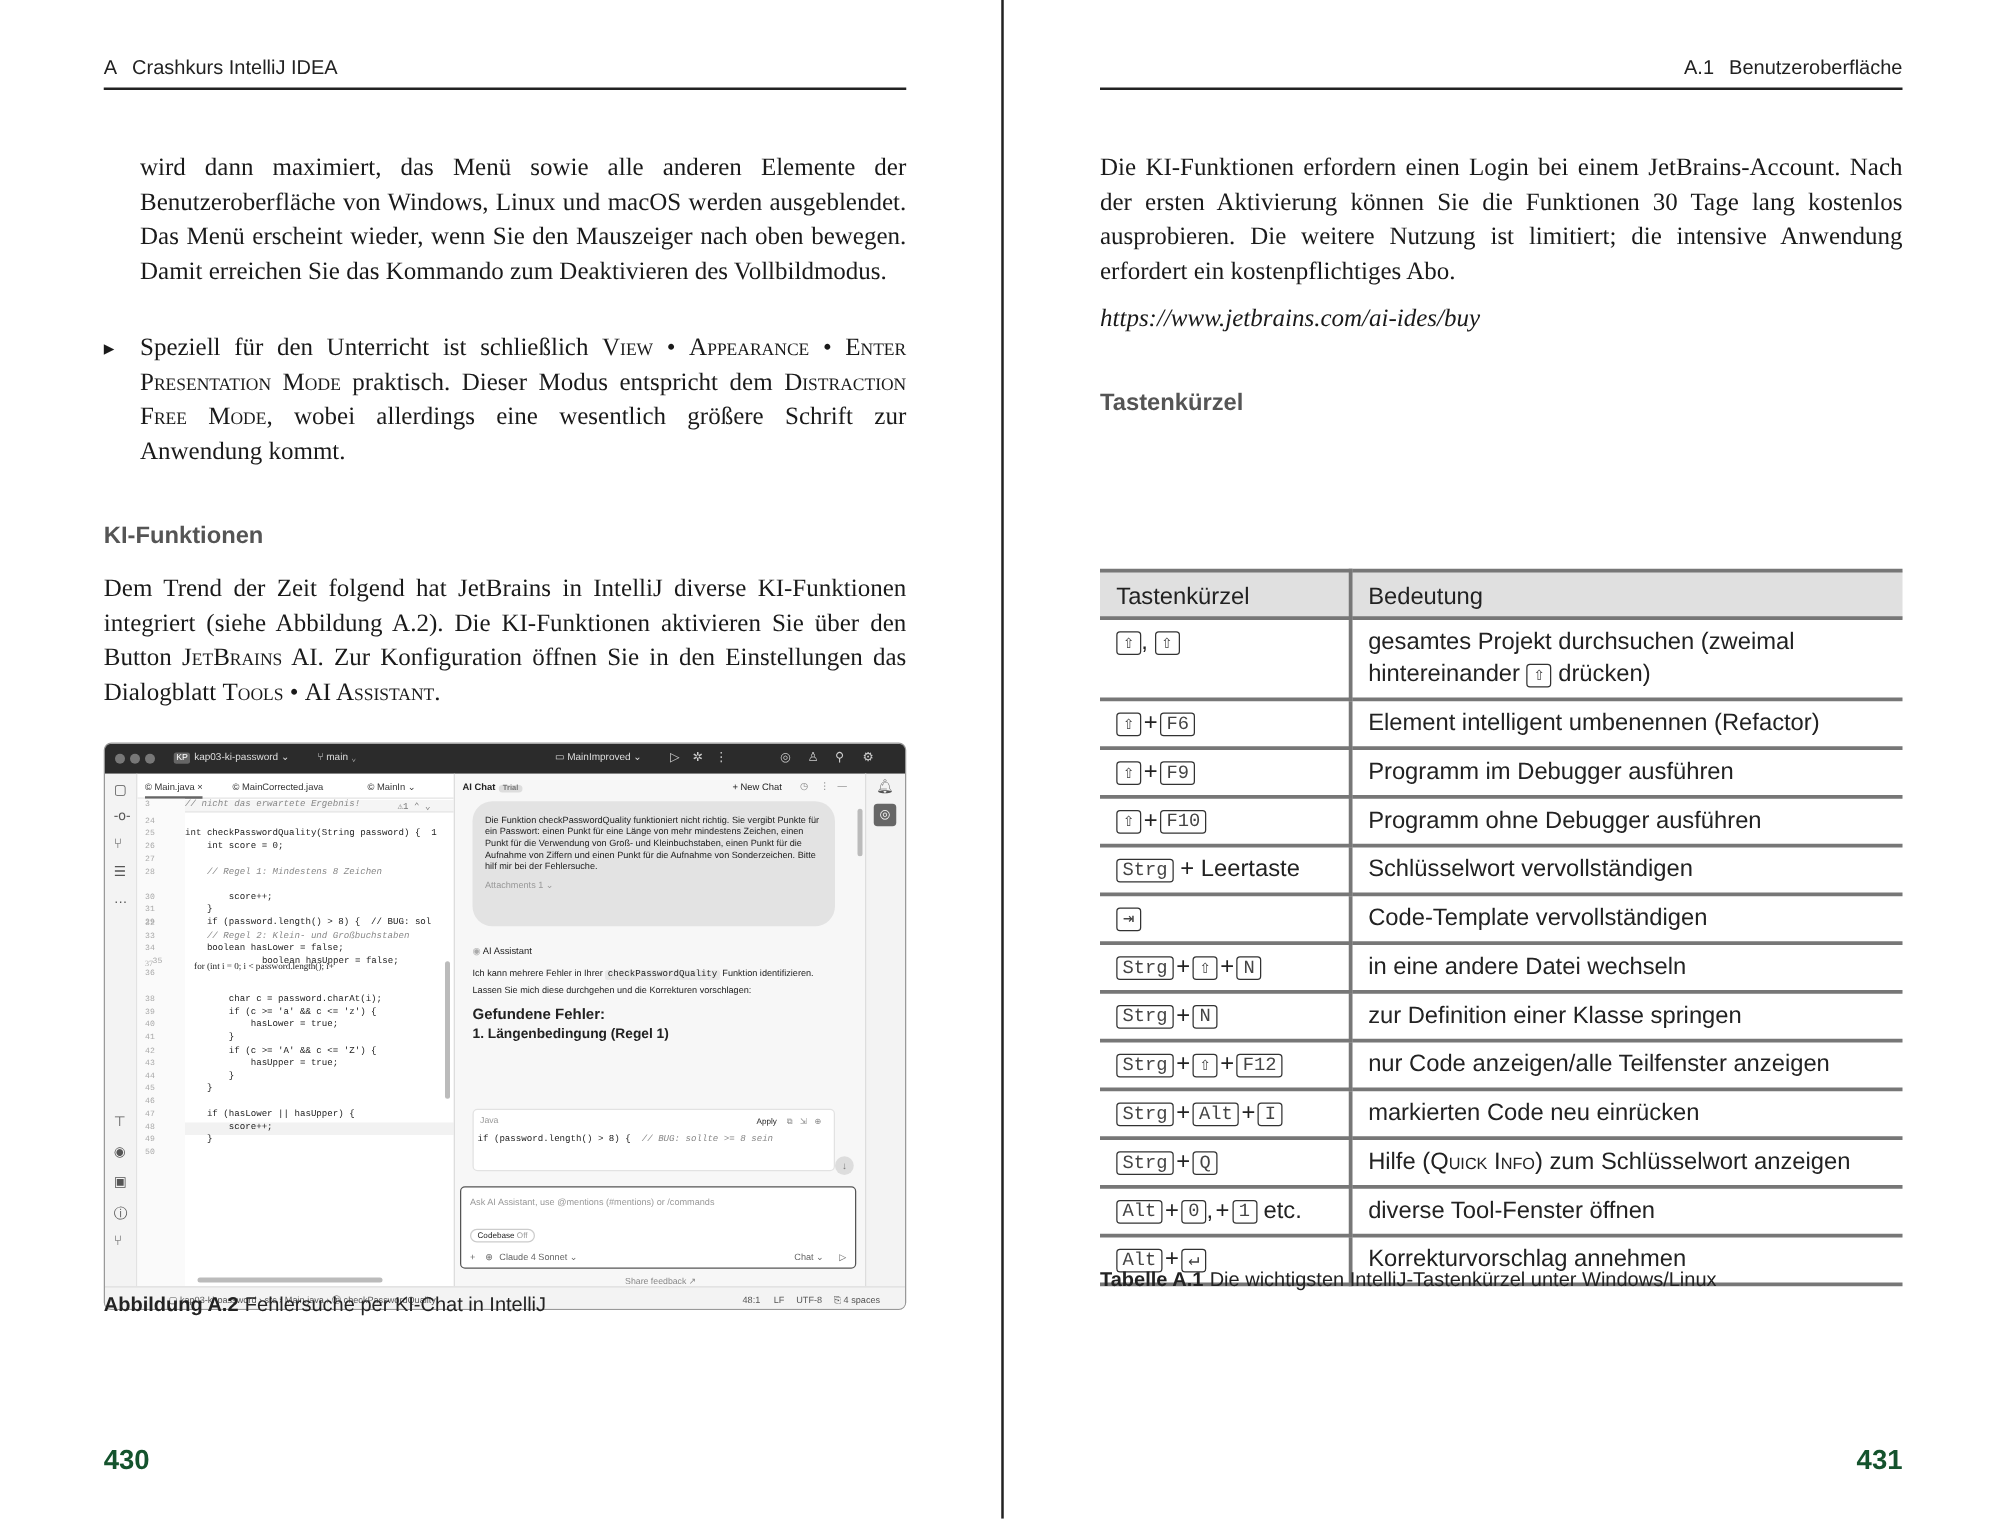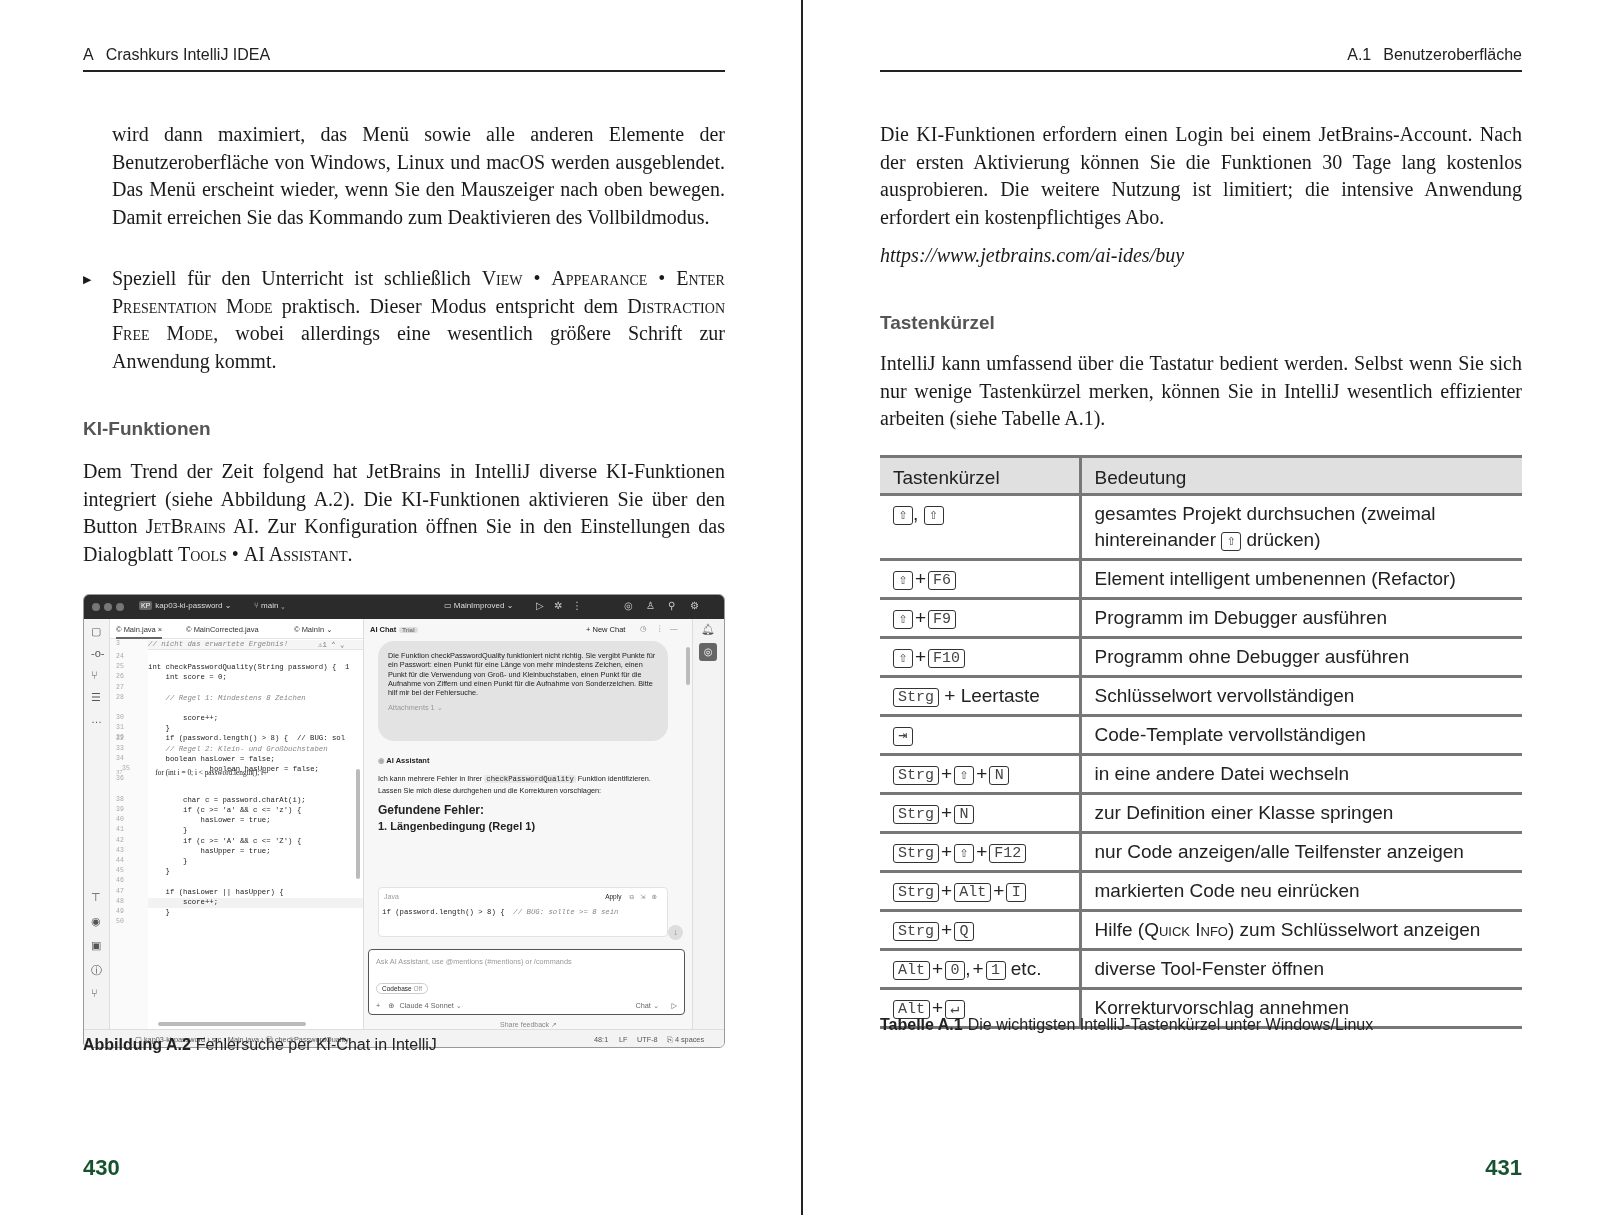--- a/index.html
+++ b/index.html
@@ -54,21 +54,21 @@
   .hl { background: #f2f2f2; }
   .vscroll { position: absolute; right: 3px; width: 4px; border-radius: 2px; background: #bbb; }
   .hscroll { position: absolute; bottom: 3px; left: 10px; width: 148px; height: 4px; border-radius: 2px; background: #bbb; }
 
   .ide-chat { position: absolute; left: 279px; top: 24px; width: 330px; bottom: 18px; background: #f7f7f7; border-left: 1px solid #ddd; font-size: 7.3px; color: #222; }
   .chat-header { position: absolute; left: 0; right: 0; top: 0; height: 20px; font-size: 7.5px; }
   .trial-badge { display: inline-block; background: #ddd; color: #777; font-size: 6px; padding: 0 3px; border-radius: 6px; margin-left: 3px; }
   .user-msg { position: absolute; left: 14px; top: 22px; width: 290px; height: 100px; background: #e3e3e3; border-radius: 16px; padding: 10px 10px; line-height: 9.3px; }
   .attach { color: #999; margin-top: 6px; }
   .assistant { position: absolute; left: 14px; top: 136px; width: 290px; line-height: 12.5px; }
-  .asst-label { font-weight: bold; font-size: 7.5px; margin-bottom: 5px; }
+  .asst-label { font-weight: normal; font-size: 7.5px; margin-bottom: 5px; }
   .inline-code { font-family: "Liberation Mono", monospace; background: #e8e8e8; padding: 0 2px; border-radius: 2px; }
   .h-found { font-size: 12px; font-weight: bold; margin-top: 6px; }
   .h-len { font-size: 11px; font-weight: bold; margin-top: 4px; }
   .code-block { position: absolute; left: 14px; top: 268px; width: 290px; height: 50px; background: #fff; border: 1px solid #e2e2e2; border-radius: 4px; }
   .cb-lang { position: absolute; left: 5px; top: 5px; color: #999; font-size: 7px; }
   .cb-apply { position: absolute; right: 10px; top: 5px; font-size: 6.5px; }
   .cb-code { position: absolute; left: 3px; top: 20px; font-family: "Liberation Mono", monospace; font-size: 7.3px; white-space: pre; }
   .scroll-down { position: absolute; left: 304px; top: 306px; width: 15px; height: 15px; border-radius: 50%; background: #ddd; text-align: center; font-size: 8px; line-height: 15px; color: #777; }
   .chat-input { position: absolute; left: 4px; top: 330px; width: 317px; height: 66px; border: 1.5px solid #555; border-radius: 4px; background: #fff; }
   .ci-placeholder { position: absolute; left: 7px; top: 7px; color: #999; font-size: 7.3px; }
@@ -247,21 +247,20 @@
 <div class="page page-right">
   <div class="running-head right">
     <span class="lbl"><span class="num">A.1</span><span>Benutzeroberfläche</span></span>
   </div>
 
   <p class="body-text" style="top:121px;">Die KI-Funktionen erfordern einen Login bei einem JetBrains-Account. Nach der ersten Aktivierung können Sie die Funktionen 30 Tage lang kostenlos ausprobieren. Die weitere Nutzung ist limitiert; die intensive Anwendung erfordert ein kostenpflichtiges Abo.</p>
   <p class="body-text" style="top:242px; font-style:italic;">https://www.jetbrains.com/ai-ides/buy</p>
 
   <h3 class="section-heading" style="top:312px;">Tastenkürzel</h3>
 
-  <p class="body-text" style="top:350px;">IntelliJ kann umfassend über die Tastatur bedient werden. Selbst wenn Sie sich nur wenige Tastenkürzel merken, können Sie in IntelliJ wesentlich effizienter arbeiten (siehe Tabelle A.1).</p>
 
   <table class="shortcut-table">
     <thead>
       <tr>
         <th>Tastenkürzel</th>
         <th>Bedeutung</th>
       </tr>
     </thead>
     <tbody>
       <tr>

